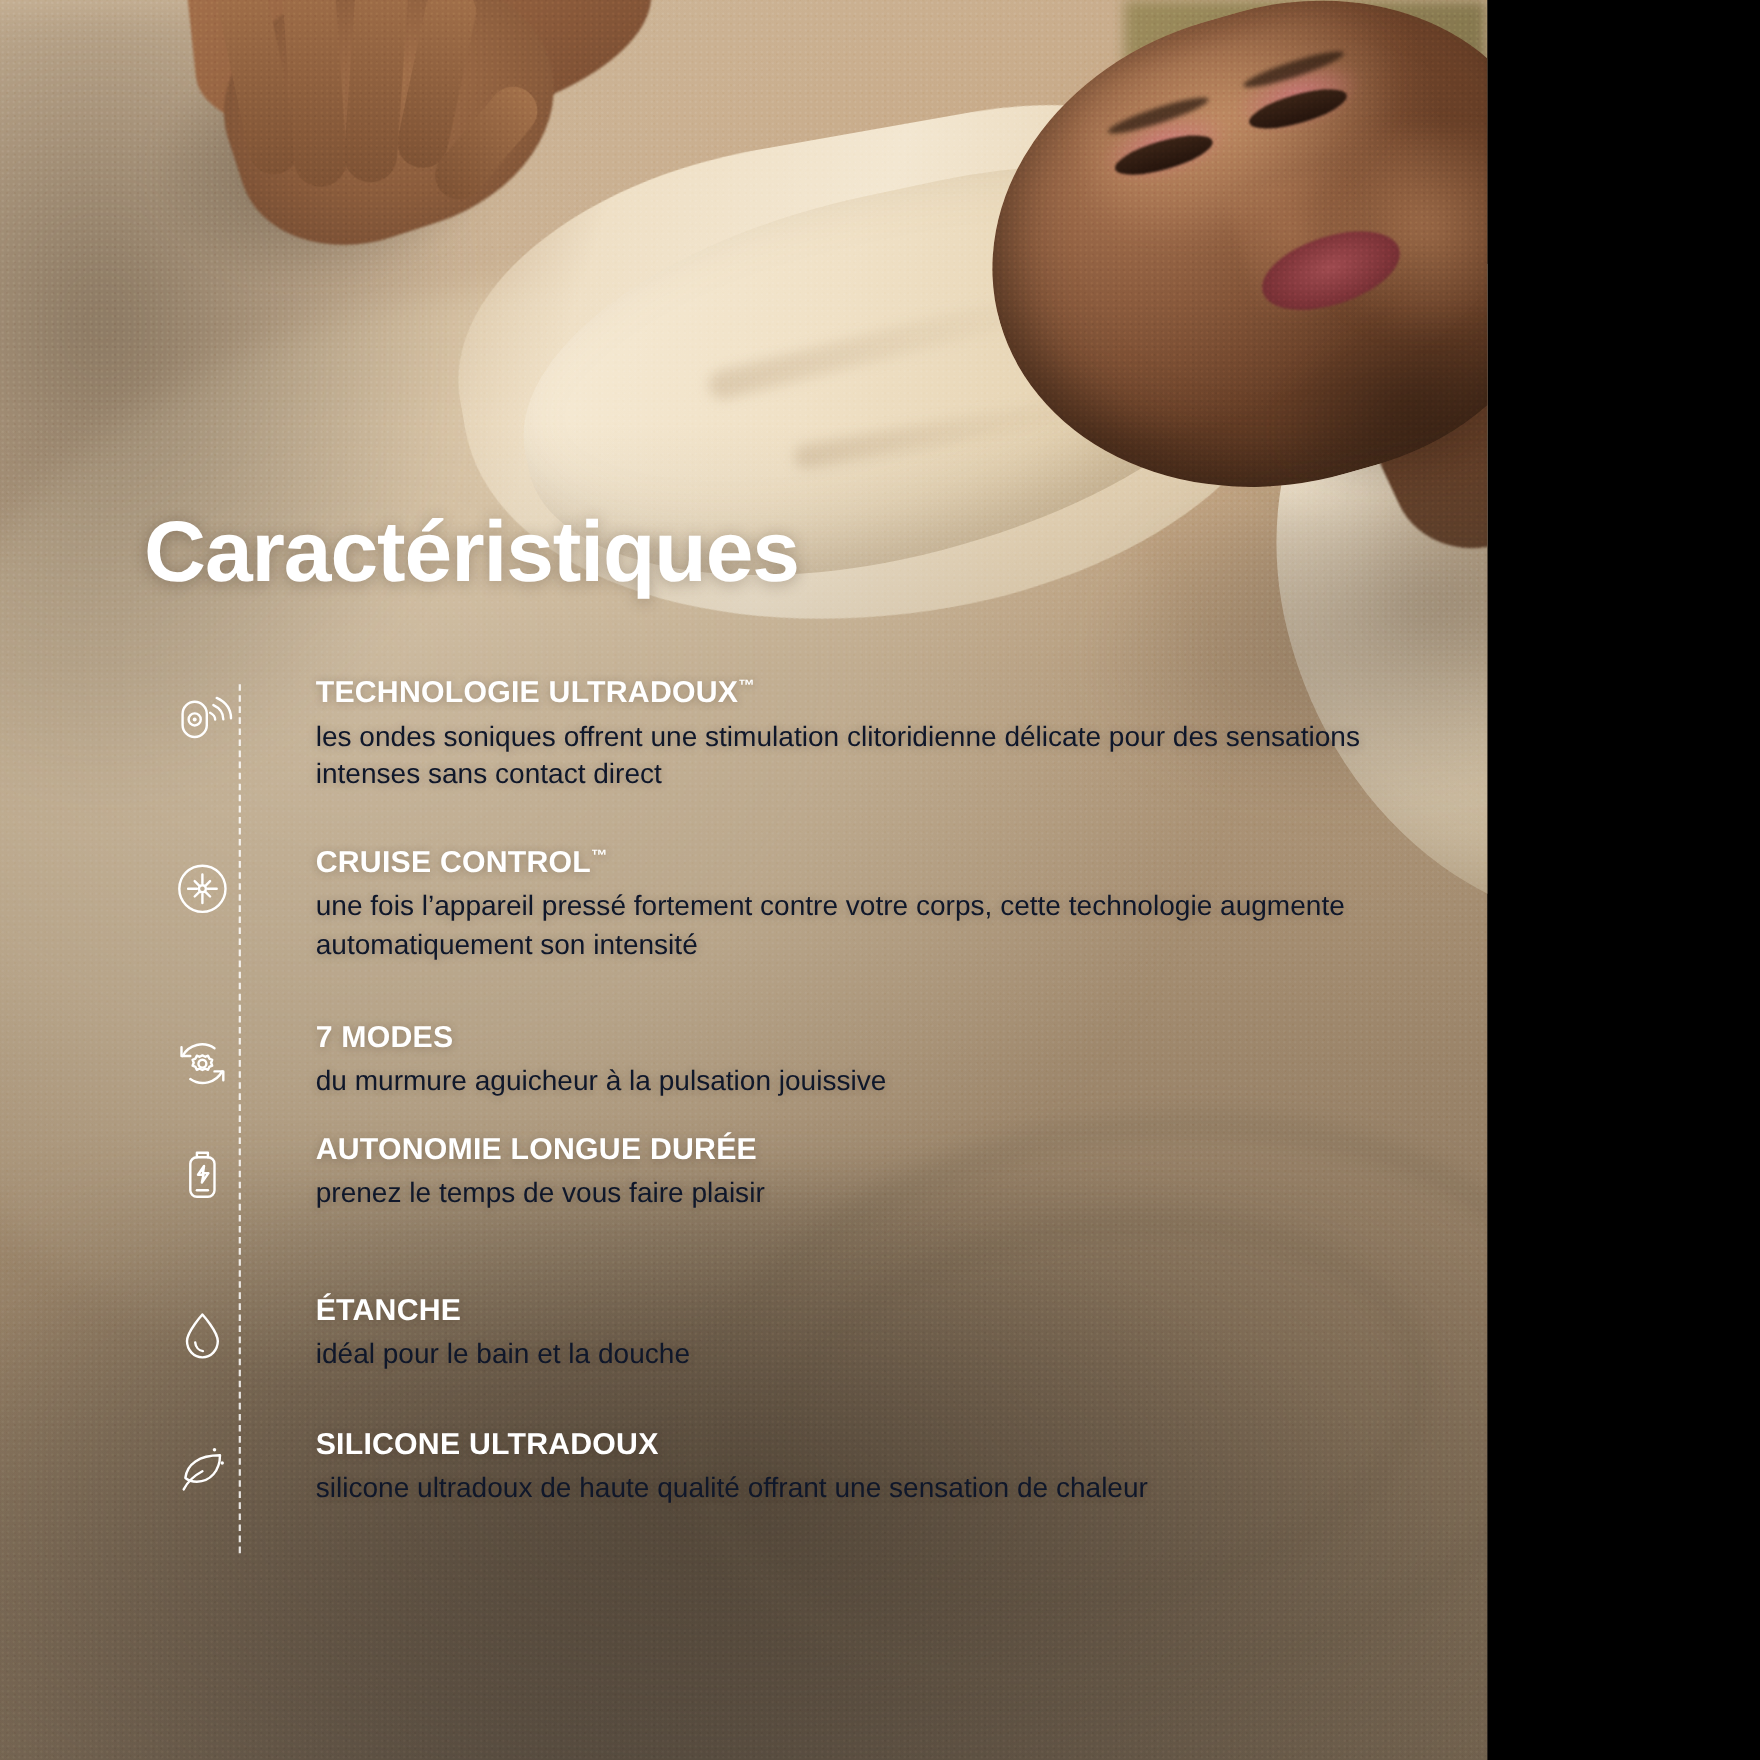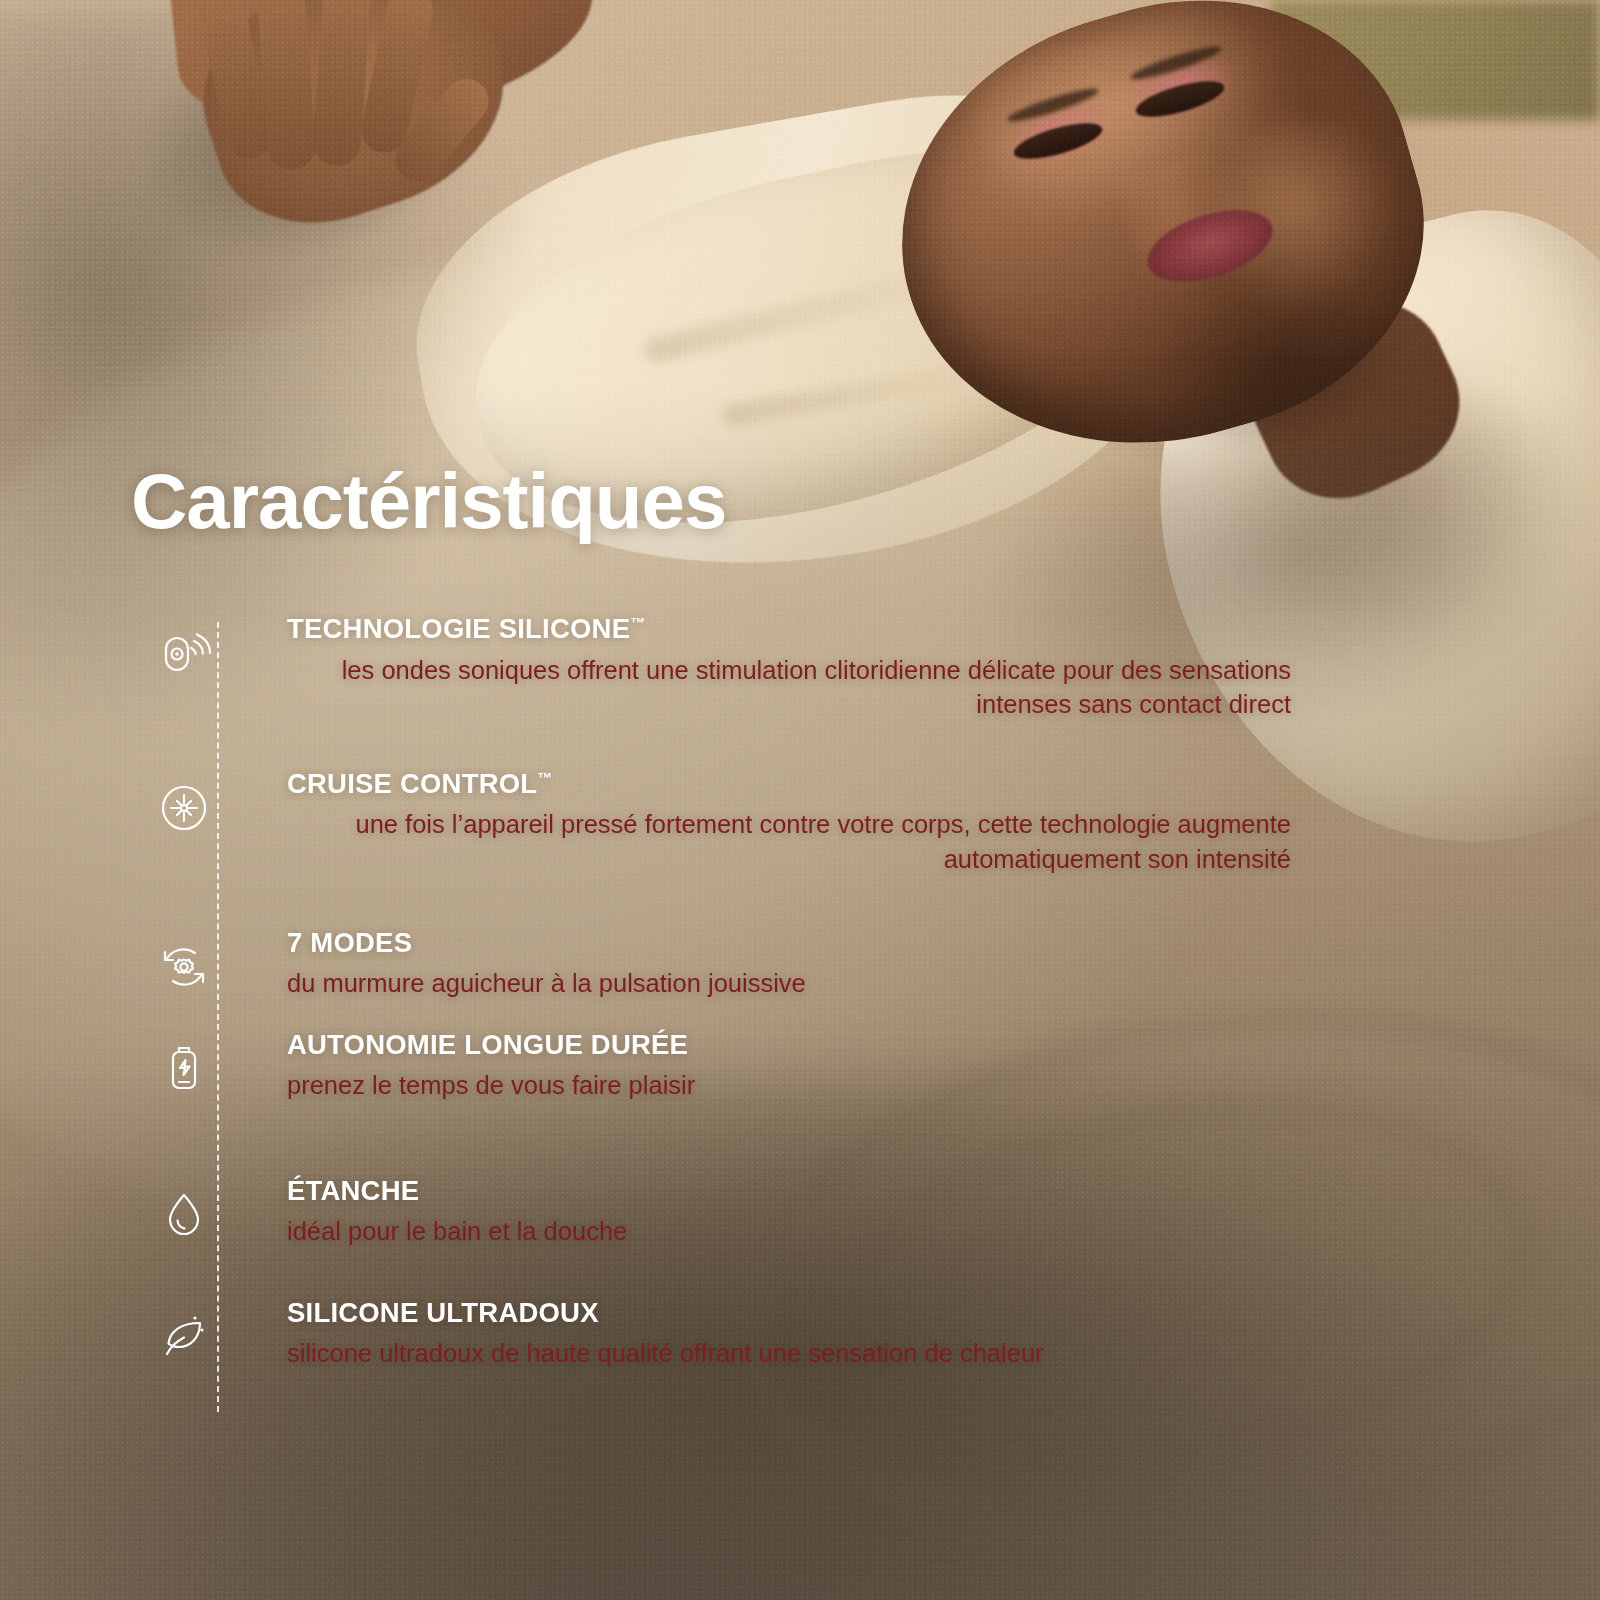--- a/index.html
+++ b/index.html
@@ -2,21 +2,21 @@
 <html lang="fr"><head>
 <meta charset="utf-8">
 <style>
   html, body {
     margin: 0;
     padding: 0;
     background: #000;
   }
   #canvas {
     position: relative;
-    width: 1600px;
+    width: 1352px;
     height: 1600px;
     overflow: hidden;
     font-family: "Liberation Sans", sans-serif;
     background: #c9b195;
   }
 
   
   .bg-base {
     position: absolute;
     inset: 0;
@@ -321,24 +321,23 @@
   }
   .ftitle sup {
     font-size: 15px;
     vertical-align: super;
     font-weight: 700;
   }
   .fdesc {
     margin-top: 7px;
     font-size: 25.5px;
     font-weight: 400;
-    color: #7f1d1d;
+    color: #0f172a;
     line-height: 1.34;
     text-shadow: 0 1px 8px rgba(60,44,30,.3);
-    text-align: right;
   }
 </style>
 </head>
 <body>
 
 <div id="canvas">
 
   <div class="bg-base"></div>
   <div class="bg-grass"></div>
   <div class="dune-light"></div>
@@ -393,21 +392,21 @@
         <svg width="62" height="62" viewBox="0 0 62 62" fill="none" stroke="#ffffff" stroke-width="2.2" stroke-linecap="round">
           <rect x="13" y="16" width="22" height="32" rx="11"></rect>
           <circle cx="24" cy="32" r="5.5"></circle>
           <circle cx="24" cy="32" r="1.8" fill="#ffffff" stroke="none"></circle>
           <path d="M38 26c3 1.6 4.6 3.6 4.6 6.2"></path>
           <path d="M41 19c6 2.8 9 7.2 9 12.8"></path>
           <path d="M44 12.5c8.6 4 13 10 13 18.5"></path>
         </svg>
       </div>
       <div class="ftext">
-        <div class="ftitle"><span>TECHNOLOGIE SILICONE</span><sup>™</sup></div>
+        <div class="ftitle"><span>TECHNOLOGIE ULTRADOUX</span><sup>™</sup></div>
         <div class="fdesc">les ondes soniques offrent une stimulation clitoridienne délicate pour des sensations intenses sans contact direct</div>
       </div>
     </div>
 
     <div class="feature" style="margin-top:46px;">
       <div class="ficon">
         <svg width="62" height="62" viewBox="0 0 62 62" fill="none" stroke="#ffffff" stroke-width="2.2" stroke-linecap="round" stroke-linejoin="round">
           <circle cx="31" cy="31" r="21"></circle>
           <path d="M31 18v8M31 36v8M18 31h8M36 31h8"></path>
           <path d="M24 24l4.5 4.5M38 24l-4.5 4.5M24 38l4.5-4.5M38 38l-4.5-4.5"></path>

